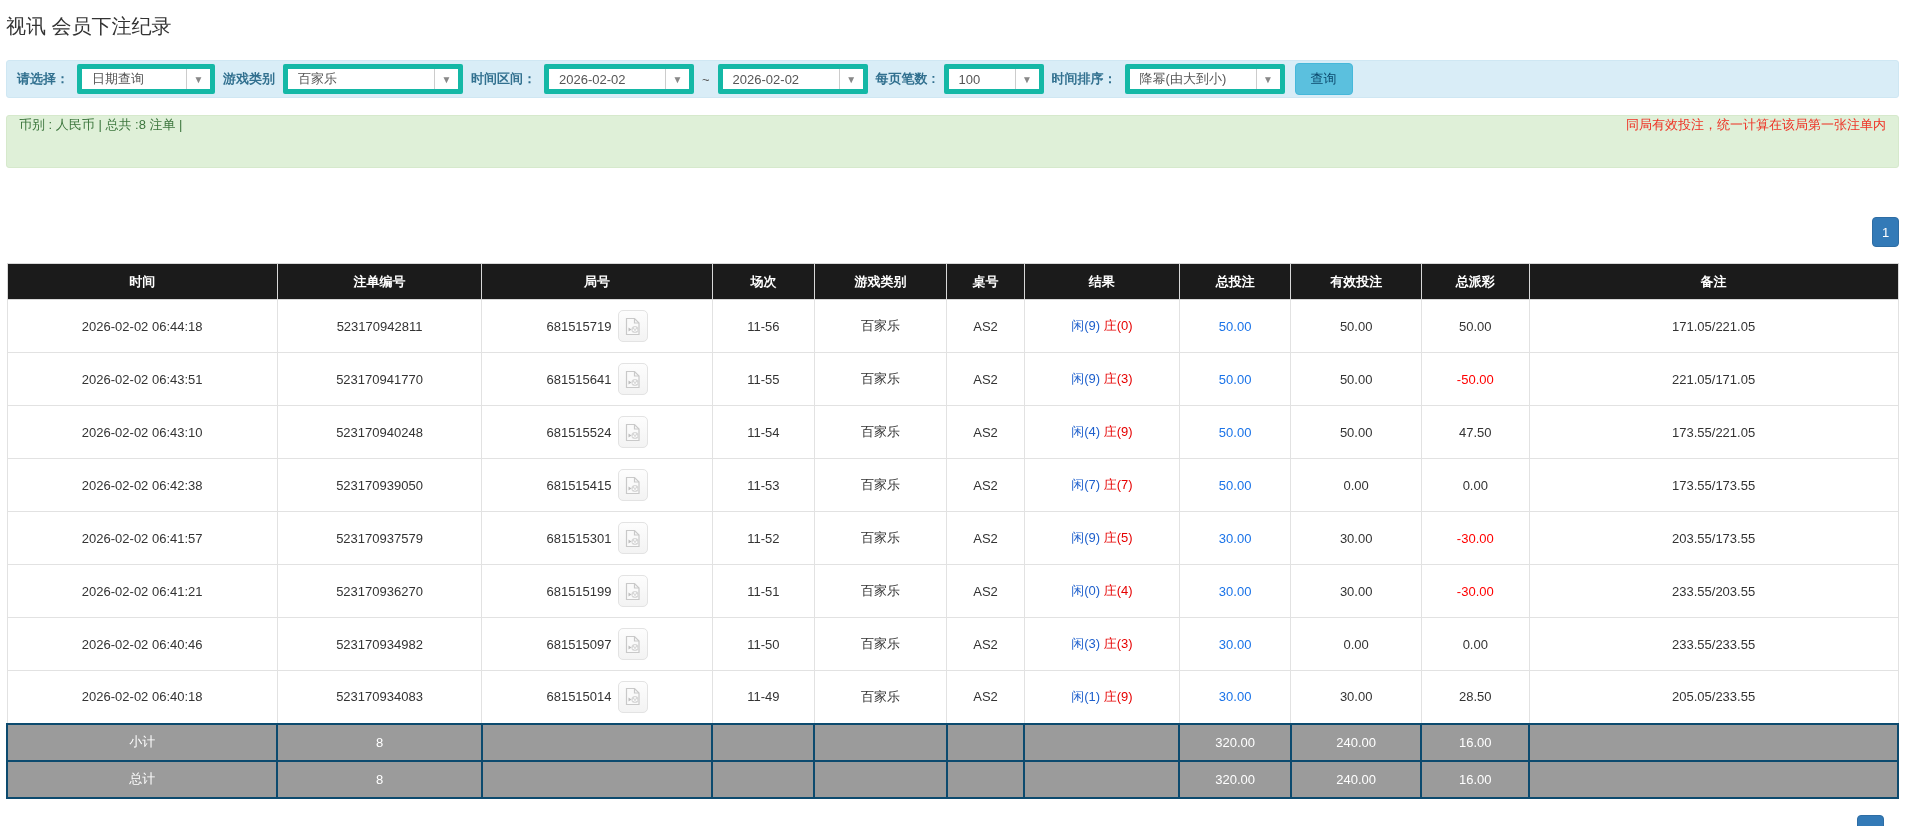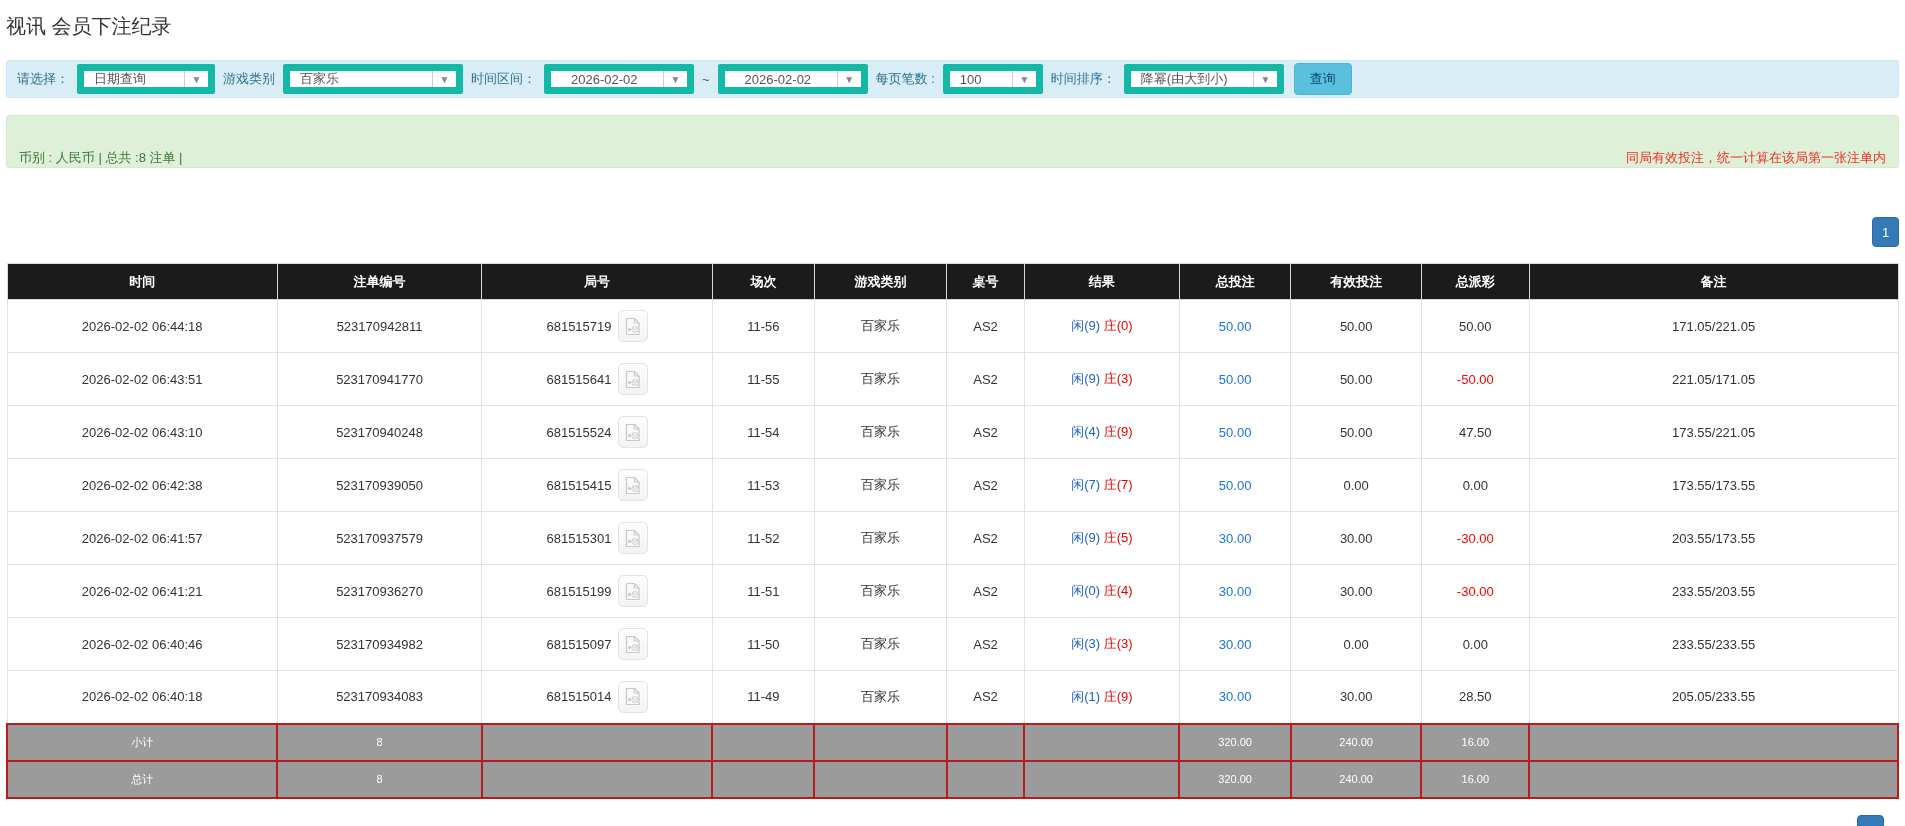--- a/index.html
+++ b/index.html
@@ -10,45 +10,45 @@
 
   
   .page-title { font-size:20px; color:#333; padding-top:13px; font-weight:400; }
 
   
   .filter-bar {
     margin-top:20px; background:#d9edf7; border:1px solid #cfe7f3; border-radius:3px;
     height:38px; display:flex; align-items:center; gap:8px; padding:0 10px;
     white-space:nowrap;
   }
-  .flabel { font-size:13px; font-weight:normal; color:#31708f;text-align:center; }
+  .flabel { font-size:13px; font-weight:bold; color:#31708f;text-align:center; }
   .combo {
-    background:#fff; border:7px solid #14b8a6; border-radius:2px; height:30px;
+    background:#fff; border:5px solid #14b8a6; border-radius:2px; height:30px;
     display:inline-flex; align-items:stretch; cursor:pointer;
   }
   .combo .val { font-size:13px; color:#555; display:flex; align-items:center; padding:0 10px; }
   .combo .arrow {
     width:24px; border-left:1px solid #ccc; display:flex; align-items:center; justify-content:center;
     color:#888; font-size:10px; background:#fff;
   }
   .w-mode  { width:138px; }  .w-mode  .val{flex:1;}
   .w-game  { width:180px; }  .w-game  .val{flex:1;}
-  .w-date  { width:150px; }  .w-date  .val{flex:1;margin-left:10px;}
+  .w-date  { width:150px; }  .w-date  .val{flex:1;}
   .w-page  { width:100px; }  .w-page  .val{flex:1;}
   .w-sort  { width:160px; }  .w-sort  .val{flex:1;}
   .tilde { color:#555; font-size:13px; }
   .search-btn {
     background:#5bc0de; color:#0c4a6e; border:1px solid #46b8da; border-radius:4px;
     height:32px; padding:0 15px; font-size:13px; cursor:pointer; margin-left:2px;
   }
 
   
   .summary-bar {
     margin-top:17px; background:#dff0d8; border:1px solid #d6e9cc; border-radius:3px;
-    height:53px; display:flex; align-items:flex-end; justify-content:space-between; padding:0 12px;
+    height:53px; display:flex; align-items:flex-start; justify-content:space-between; padding:0 12px;
   }
   .summary-left { font-size:13px; color:#3c763d; }
   .summary-right { font-size:13px; color:#ee3124; }
 
   
   .pager-row { margin-top:49px; display:flex; justify-content:flex-end; }
   .page-btn {
     min-width:27px; height:30px; background:#337ab7; color:#fff; border:1px solid #2e6da4;
     border-radius:4px; font-size:13px; display:flex; align-items:center; justify-content:center;
     cursor:pointer; padding:0 8px;
@@ -70,21 +70,21 @@
   .res-player { color:#1d5fcc; }
   .res-banker { color:#e60000; }
   td.neg { color:#ff0000; }
   .round-cell-inner { display:inline-flex; align-items:center; gap:6px; }
   .video-btn {
     width:30px; height:32px; border:1px solid #e3e3e3; border-radius:5px;
     background:linear-gradient(#fdfdfd,#f3f3f3); display:inline-flex; align-items:center;
     justify-content:center; cursor:pointer; vertical-align:middle;
   }
   tr.summary td {
-    background:#9b9b9b; color:#fff; height:37px; border:2px solid #b91c1c; font-size:11px;
+    background:#9b9b9b; color:#fff; height:37px; border:2px solid #0c4a6e; font-size:13px;
   }
 </style>
 </head>
 <body>
 
 <div class="page">
   <div class="inner">
 
     <h1 class="page-title">视讯 会员下注纪录</h1>
 

